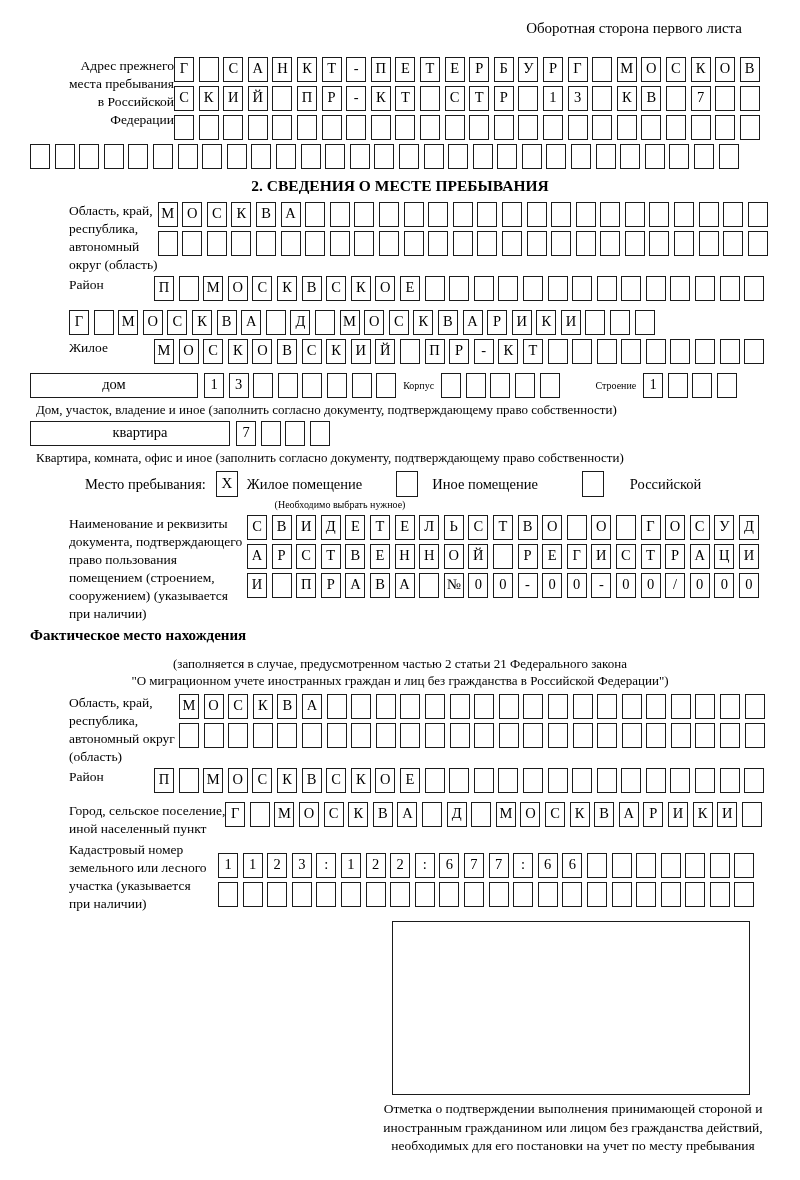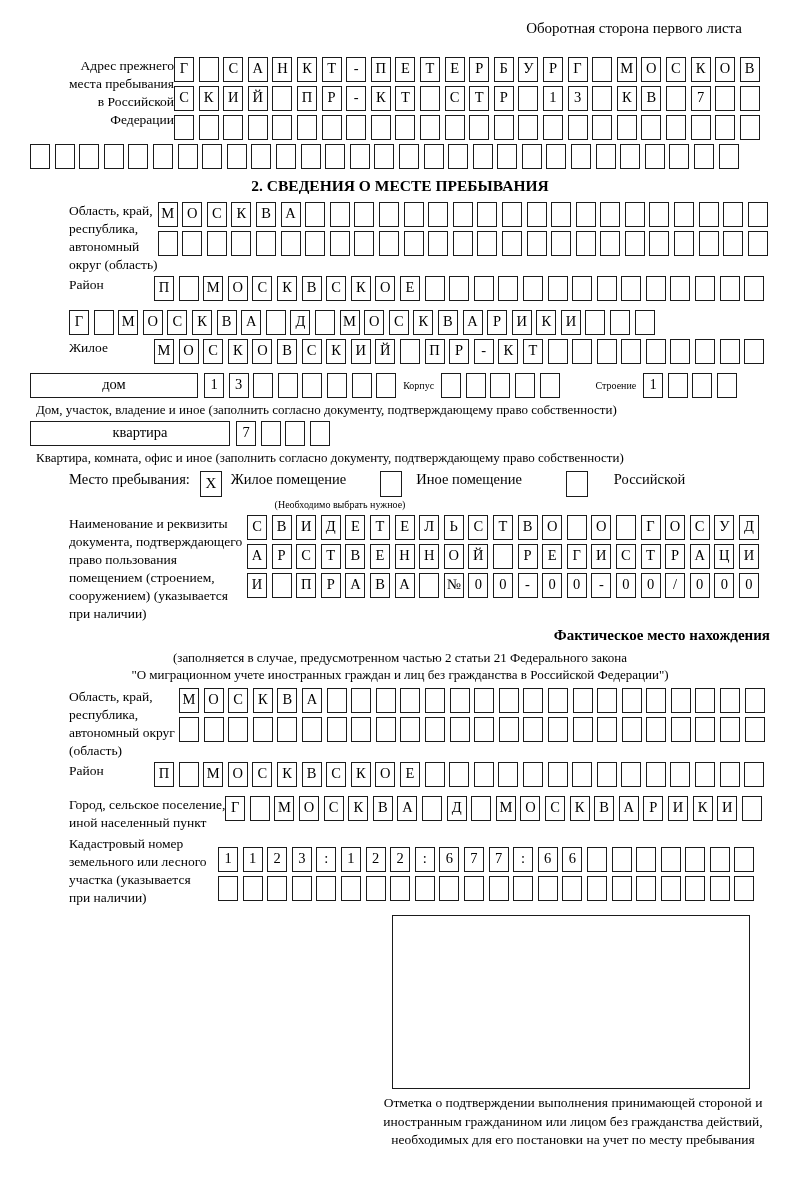--- a/index.html
+++ b/index.html
@@ -13,26 +13,26 @@
   .w178{flex-basis:178px;} .w149{flex-basis:149px;}
   .grid{display:flex;gap:4.6px;margin-bottom:4px;}
   .cell{flex:0 0 auto;width:20px;height:25px;box-sizing:border-box;border:1.6px solid #1b1b1b;
         font-size:14.5px;line-height:21px;text-align:center;overflow:hidden;}
   .grid-col{display:flex;flex-direction:column;}
   .wide-box{box-sizing:border-box;border:1.6px solid #1b1b1b;height:25px;text-align:center;
             font-size:14.5px;line-height:21px;}
   .note{font-size:13px;line-height:17px;}
   .center{text-align:center;}
   .section-title{font-weight:bold;font-size:15.5px;text-align:center;margin:8px 0 7px;}
-  .sub-title{font-weight:bold;font-size:15px;text-align:right;margin:4px 0 5px;}
+  .sub-title{font-weight:bold;font-size:15px;text-align:left;margin:4px 0 11px;}
   .house-row{display:flex;align-items:center;margin-top:5px;}
   .house-row .grid{margin-bottom:0;}
   .inline-label{font-size:10px;margin:0 7px;}
   .caption{font-size:13px;line-height:17px;margin:3px 0 3px 6px;}
-  .stay-row{display:flex;margin-left:39px;margin-top:5px;}
+  .stay-row{display:flex;align-items:center;margin-left:55px;margin-top:5px;}
   .checkbox{flex:0 0 auto;width:22px;height:26px;box-sizing:border-box;border:1.6px solid #1b1b1b;
             font-size:15px;line-height:23px;text-align:center;}
   .stay-label{font-size:14.5px;}
   .stay-note{font-size:10px;text-align:center;width:360px;margin-left:130px;margin-top:2px;}
   .mt2{margin-top:2px;} .mt5{margin-top:5px;} .mt3{margin-top:3px;}
   .stamp-box{box-sizing:border-box;border:1.8px solid #1b1b1b;width:358px;height:174px;
              margin-left:362px;margin-top:8px;}
   .stamp-caption{font-size:13.5px;line-height:18.5px;text-align:center;width:410px;
                  margin-left:338px;margin-top:5px;}
   .offset-grid{margin-top:12px;}

